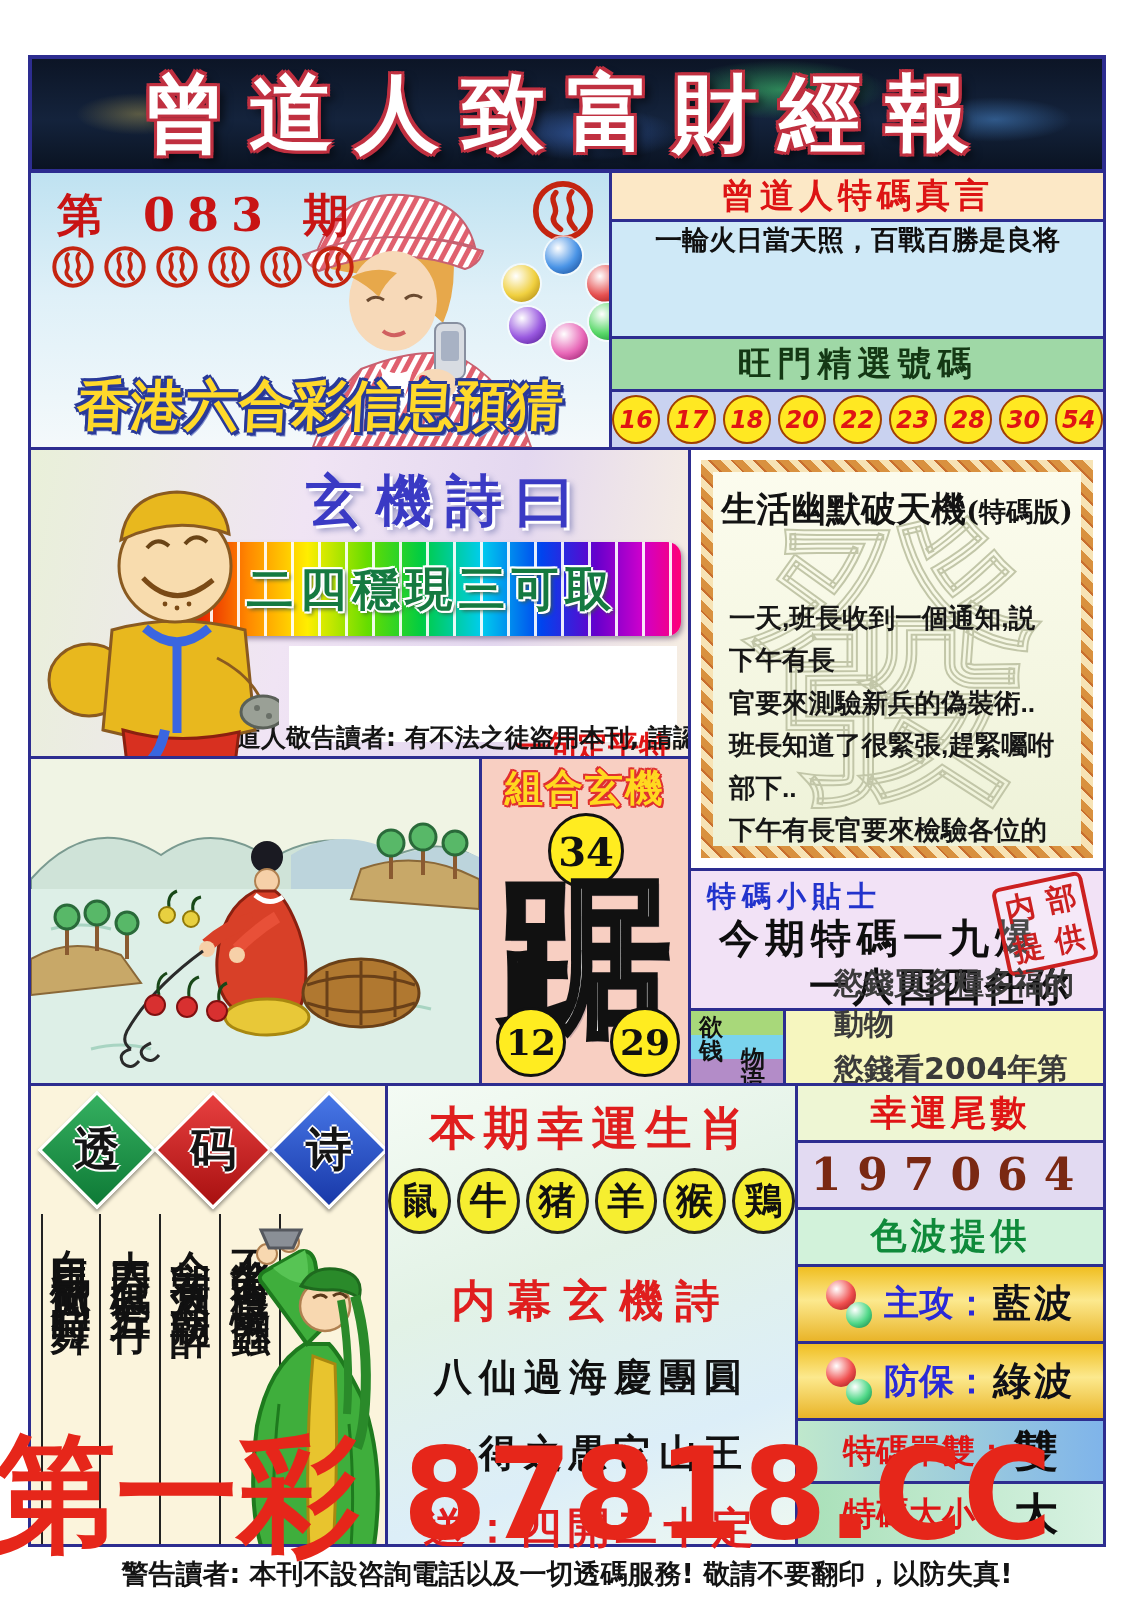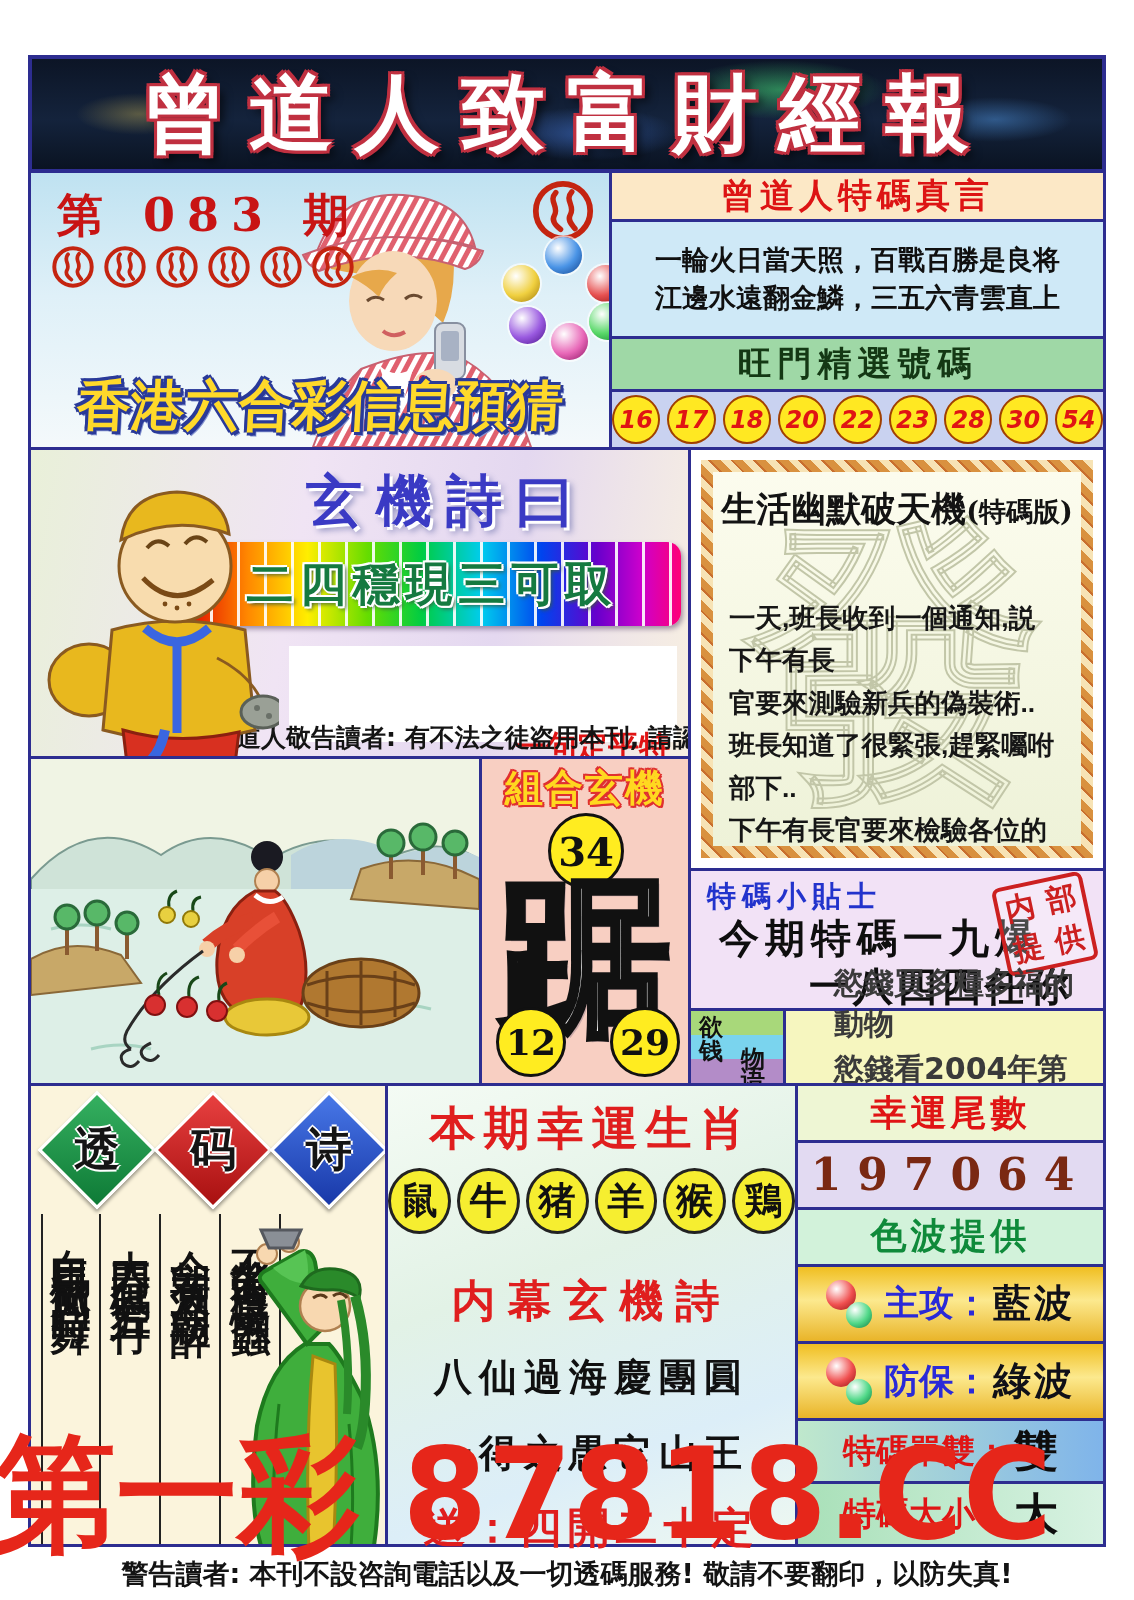--- a/index.html
+++ b/index.html
@@ -33,34 +33,34 @@
   #caption{position:absolute;left:0;right:0;bottom:4px;text-align:center;font-weight:900;
      font-size:54px;color:#ffd92a;white-space:nowrap;transform:skewX(-3deg);
      text-shadow:3px 0 #2a3a99,-3px 0 #2a3a99,0 3px #2a3a99,0 -3px #2a3a99,
       3px 3px #2a3a99,-3px -3px #2a3a99,4px 4px 0 #8493cf;}
   #balls{position:absolute;left:470px;top:64px;width:126px;height:126px;}
   .ball{position:absolute;width:37px;height:37px;border-radius:50%;box-shadow:0 0 0 2px rgba(255,255,255,.65);}
   
   #truth{left:609px;top:170px;width:497px;height:280px;display:flex;flex-direction:column;background:#cfe9f7;}
   #truth .hd{height:46px;background:#fce8c6;border-bottom:3px solid #2d2d90;display:flex;
      align-items:center;justify-content:center;font-weight:900;font-size:34px;color:#dd1414;letter-spacing:5px;}
-  #truth .verse{height:114px;display:flex;flex-direction:column;align-items:center;justify-content:center;
+  #truth .verse{height:114px;display:flex;flex-direction:column;align-items:center;justify-content:flex-start;
      gap:2px;font-weight:900;font-size:27px;color:#101010;border-bottom:3px solid #2d2d90;}
   #truth .grn{height:50px;background:#9fd8a6;border-bottom:3px solid #2d2d90;display:flex;align-items:center;
      justify-content:center;font-weight:900;font-size:34px;color:#143814;letter-spacing:6px;}
   #truth .nums{flex:1;background:#c9d2f0;display:flex;align-items:center;justify-content:center;gap:7px;}
   .ncirc{width:45px;height:45px;border-radius:50%;background:#ffe822;border:2px solid #a04000;
      display:flex;align-items:center;justify-content:center;font-weight:900;font-size:24px;color:#e01414;
      font-style:italic;}
   
   #xuanji{left:28px;top:447px;width:663px;height:312px;
      background:linear-gradient(100deg,#e9f0d9,#f0e4f4 40%,#e4d8f0 70%,#f8f0e1);overflow:hidden;}
   #xuanji .title{position:absolute;left:180px;top:14px;width:470px;text-align:center;font-weight:900;
      font-size:56px;color:#3a3ac4;letter-spacing:14px;text-shadow:3px 3px 0 #ffffff,5px 5px 6px #9090c0;}
-  #rainbow{position:absolute;left:152px;top:92px;width:498px;height:84px;border-radius:14px;
+  #rainbow{position:absolute;left:152px;top:92px;width:498px;height:94px;border-radius:14px;
      background:
       repeating-linear-gradient(90deg, rgba(255,255,255,.9) 0 3px, transparent 3px 27px),
       linear-gradient(90deg,#e00000,#ff8800 13%,#ffee00 25%,#66dd00 37%,#00cc44 48%,#00ccee 60%,#0044ee 72%,#6600cc 83%,#cc00cc 92%,#ff0077);
      display:flex;align-items:center;justify-content:center;box-shadow:2px 3px 5px rgba(80,60,100,.5);}
   #rainbow .v{font-weight:900;font-size:47px;color:#157a40;letter-spacing:6px;white-space:nowrap;
      text-shadow:2px 0 #fff,-2px 0 #fff,0 2px #fff,0 -2px #fff,2px 2px #fff,-2px -2px #fff,3px 3px 4px #3a5a3a;}
   #whitebox{position:absolute;left:258px;top:196px;width:388px;height:96px;background:#ffffff;}
   #tagline{position:absolute;right:18px;top:252px;font-family:"DejaVu Serif",serif;font-weight:900;
      font-size:31px;color:#e01414;margin-top:24px;}
   #notice{position:absolute;left:180px;right:4px;bottom:2px;text-align:center;font-weight:900;
@@ -244,21 +244,20 @@
       <span class="ball" style="left:50px;top:86px;background:radial-gradient(circle at 35% 30%,#fff,#e868b8 55%,#8a1060);"></span>
       <span class="ball" style="left:88px;top:66px;background:radial-gradient(circle at 35% 30%,#fff,#58d868 55%,#108028);"></span>
     </div>
     <div id="caption">香港六合彩信息預猜</div>
   </div>
 
   <div id="truth" class="panel">
     <div class="hd">曾道人特碼真言</div>
     <div class="verse">
       <div>一輪火日當天照，百戰百勝是良将</div>
-      <div>江邊水遠翻金鱗，三五六青雲直上</div>
     </div>
     <div class="grn">旺門精選號碼</div>
     <div class="nums">
       <span class="ncirc">16</span>
       <span class="ncirc">17</span>
       <span class="ncirc">18</span>
       <span class="ncirc">20</span>
       <span class="ncirc">22</span>
       <span class="ncirc">23</span>
       <span class="ncirc">28</span>

